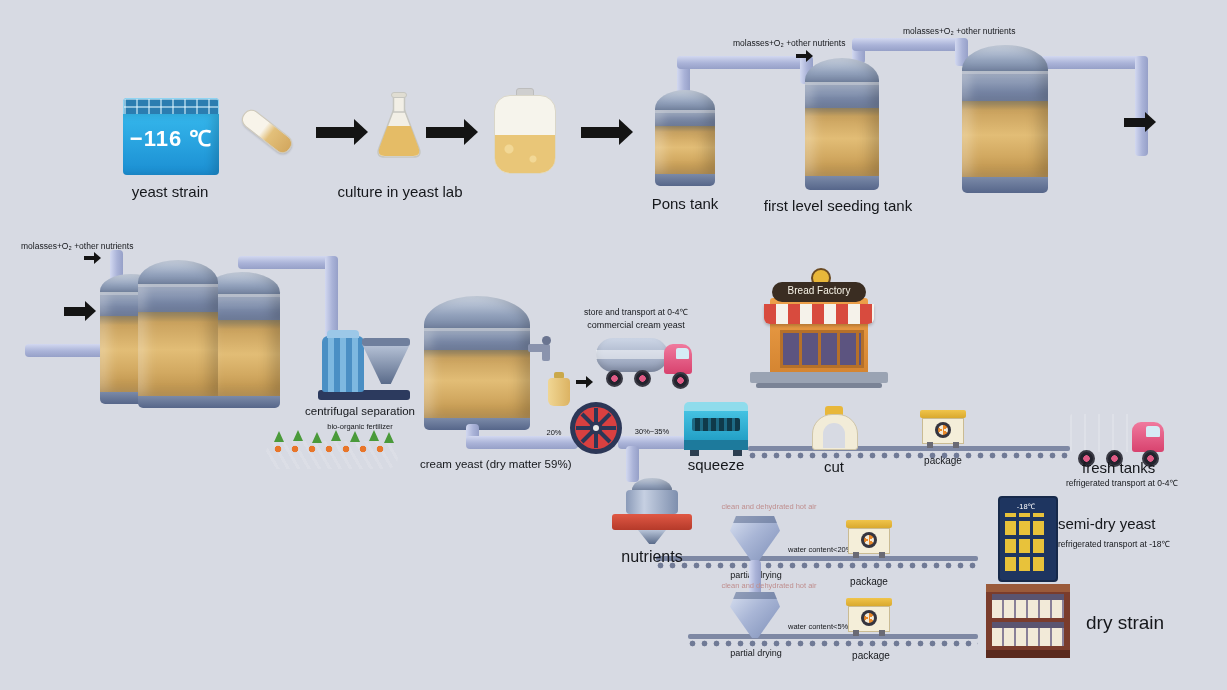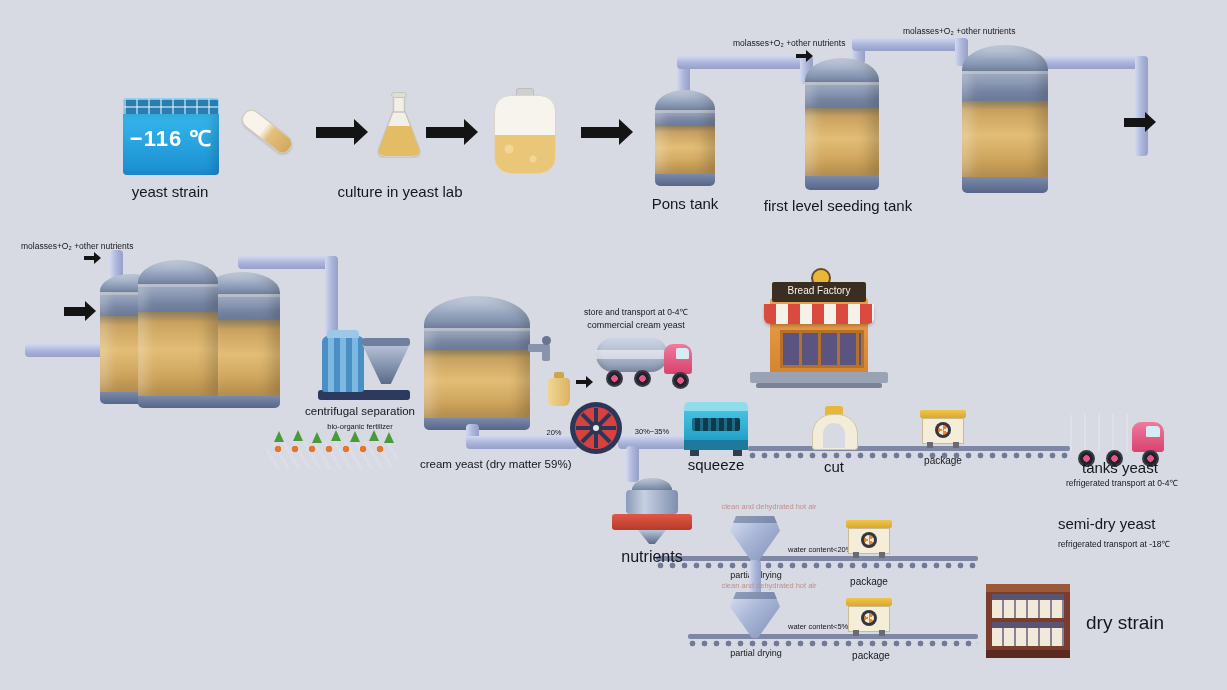--- a/index.html
+++ b/index.html
@@ -312,27 +312,27 @@
 
   <div class="abs" style="left:1070px;top:410px;width:96px;height:54px">
     <div class="trailer-box" style="left:0;top:4px;width:64px;height:38px"></div>
     <div class="cab" style="left:62px;top:12px;width:32px;height:30px">
       <div class="cab-win" style="left:14px;top:4px;width:14px;height:11px"></div>
     </div>
     <div class="wheelt" style="left:8px;top:40px"></div>
     <div class="wheelt" style="left:36px;top:40px"></div>
     <div class="wheelt" style="left:72px;top:40px"></div>
   </div>
-  <div class="lbl lbl-left f15" style="left:1082px;top:459px;width:90px">tanks yeast</div>
+  <div class="lbl lbl-left f15" style="left:1082px;top:459px;width:90px">fresh tanks</div>
   <div class="lbl lbl-left f8" style="left:1066px;top:477px;width:130px">refrigerated transport at 0-4℃</div>
 
   <div class="abs" style="left:750px;top:268px;width:138px;height:120px">
     <div class="abs" style="left:20px;top:30px;width:98px;height:80px;background:linear-gradient(180deg,#eda04a,#d3832f);border-radius:3px"></div>
     <div class="abs" style="left:61px;top:0;width:16px;height:16px;border-radius:50%;background:#e8b73a;border:2px solid #6a4a22"></div>
-    <div class="abs" style="left:22px;top:14px;width:94px;height:20px;background:#3a2d22;border-radius:2px">
+    <div class="abs" style="left:22px;top:14px;width:94px;height:20px;background:#3a2d22;border-radius:10px">
       <div class="lbl f10" style="left:0;top:3px;width:94px;color:#f7f3e6">Bread Factory</div>
     </div>
     <div class="abs" style="left:14px;top:36px;width:110px;height:20px;border-radius:0 0 6px 6px;background:repeating-linear-gradient(90deg,#d84b3e 0 12px,#f5f2ea 12px 24px);box-shadow:0 2px 3px rgba(0,0,0,.2)"></div>
     <div class="abs" style="left:30px;top:62px;width:78px;height:32px;background:#5c5480;border:3px solid #b5702a;background-image:repeating-linear-gradient(90deg,transparent 0 16px,#b5702a 16px 19px)"></div>
     <div class="abs" style="left:0;top:104px;width:138px;height:11px;background:#9aa3b3;border-radius:2px"></div>
     <div class="abs" style="left:6px;top:115px;width:126px;height:5px;background:#7a8396;border-radius:2px"></div>
   </div>
 
   <div class="abs" style="left:612px;top:478px;width:80px;height:70px">
     <div class="cap" style="left:20px;top:0;width:40px;height:14px"></div>
@@ -353,20 +353,24 @@
   <div class="abs" style="left:846px;top:520px;width:46px;height:38px">
     <div class="pkg-roof"></div>
     <div class="pkg-body">
         <div class="pkg-disc"></div>
       </div>
     <div class="pkg-leg" style="left:7px"></div>
       <div class="pkg-leg" style="left:33px"></div>
   </div>
   <div class="lbl f10" style="left:846px;top:576px;width:46px">package</div>
 
+  <div class="abs" style="left:998px;top:496px;width:56px;height:82px;background:#1e3560;border:2px solid #16294a;border-radius:4px">
+    <div class="lbl f7" style="left:2px;top:3px;width:48px;color:#fff">-18℃</div>
+    <div class="abs" style="left:5px;top:15px;width:42px;height:58px;background:#e8c23a;background-image:repeating-linear-gradient(90deg,transparent 0 11px,#1e3560 11px 14px),repeating-linear-gradient(0deg,transparent 0 14px,#1e3560 14px 18px)"></div>
+  </div>
   <div class="lbl lbl-left f15" style="left:1058px;top:515px;width:110px">semi-dry yeast</div>
   <div class="lbl lbl-left f8" style="left:1058px;top:538px;width:140px">refrigerated transport at -18℃</div>
 
   <div class="pipe-v" style="left:749px;top:560px;width:12px;height:38px"></div>
   <div class="lbl f7 faint" style="left:714px;top:581px;width:110px">clean and dehydrated hot air</div>
   <div class="conv-bar" style="left:688px;top:634px;width:290px"></div>
   <div class="conv-dots" style="left:688px;top:639px;width:290px"></div>
   <div class="hopper" style="left:730px;top:592px;width:50px;height:46px">
       <div class="hopper-top"></div>
     </div>

